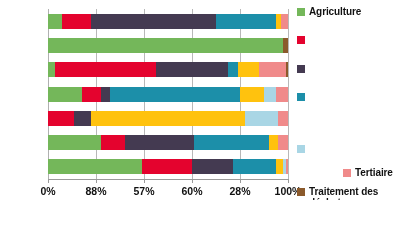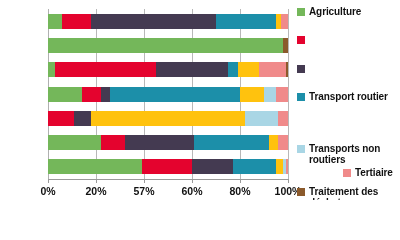--- a/index.html
+++ b/index.html
@@ -213,45 +213,43 @@
   <div class="xaxis-ticks">
       <div class="xtick" style="left: 48px;"></div>
       <div class="xtick" style="left: 96px;"></div>
       <div class="xtick" style="left: 144px;"></div>
       <div class="xtick" style="left: 192px;"></div>
       <div class="xtick" style="left: 240px;"></div>
       <div class="xtick" style="left: 288px;"></div>
     </div>
   <div class="xaxis-labels">
       <div class="xlabel" style="left: 48px;">0%</div>
-      <div class="xlabel" style="left: 96px;">20%</div>
+      <div class="xlabel" style="left: 96px;">88%</div>
       <div class="xlabel" style="left: 144px;">57%</div>
       <div class="xlabel" style="left: 192px;">60%</div>
-      <div class="xlabel" style="left: 240px;">80%</div>
+      <div class="xlabel" style="left: 240px;">28%</div>
       <div class="xlabel" style="left: 288px;">100%</div>
     </div>
 
   <div class="legend">
       <div class="legend-item" style="top: 5px;">
         <span class="legend-swatch" style="background: rgb(116, 183, 90);"></span>
         <span class="legend-text">Agriculture</span>
       </div>
       <div class="legend-item" style="top: 33px;">
         <span class="legend-swatch" style="background: rgb(228, 3, 46);"></span>
       </div>
       <div class="legend-item" style="top: 62px;">
         <span class="legend-swatch" style="background: rgb(68, 58, 81);"></span>
       </div>
       <div class="legend-item" style="top: 90px;">
         <span class="legend-swatch" style="background: rgb(28, 143, 169);"></span>
-        <span class="legend-text">Transport routier</span>
       </div>
       <div class="legend-item" style="top: 142px;">
         <span class="legend-swatch" style="background: rgb(169, 214, 229);"></span>
-        <span class="legend-text">Transports non routiers</span>
       </div>
       <div class="legend-item" style="top: 166px; padding-left: 46px;">
         <span class="legend-swatch" style="background: rgb(240, 138, 138);"></span>
         <span class="legend-text">Tertiaire</span>
       </div>
       <div class="legend-item" style="top: 185px;">
         <span class="legend-swatch" style="background: rgb(139, 90, 43);"></span>
         <span class="legend-text">Traitement des déchets</span>
       </div>
     </div>

